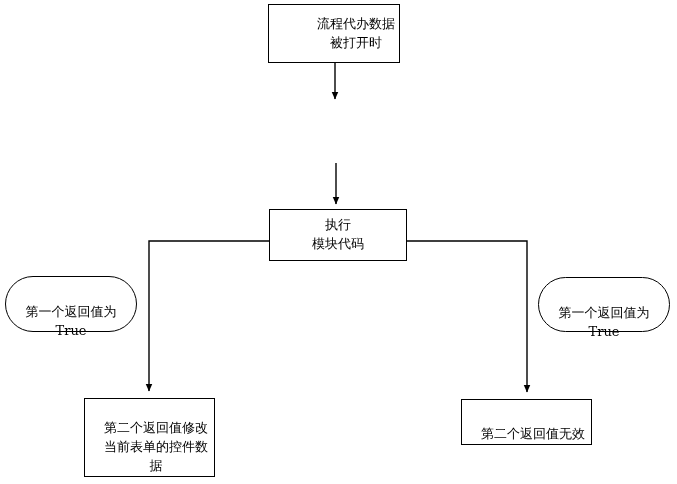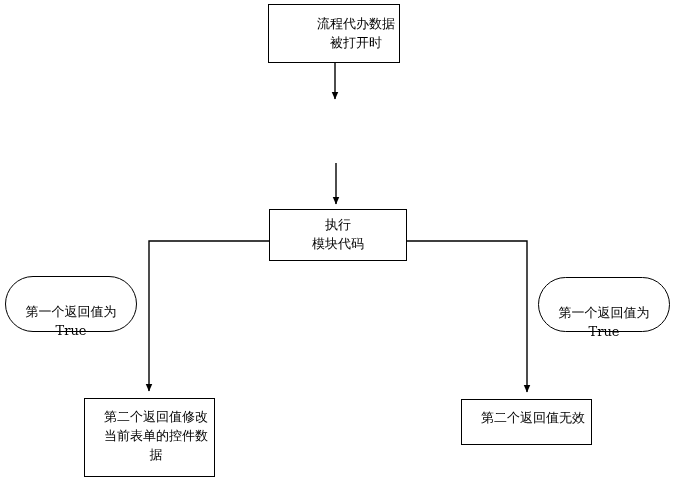--- a/index.html
+++ b/index.html
@@ -46,21 +46,21 @@
   .node.annot .txt {
     font-size: 13px;
   }
   .node.annot .mono-word {
     display: block;
     font-family: "DejaVu Serif", "Liberation Serif", serif;
     font-size: 13px;
   }
   
   .node.topalign {
-    align-items: flex-start;
+    align-items: flex-end;
     padding-top: 9px;
     padding-left: 13px;
   }
   
   #wires {
     position: absolute;
     left: 0;
     top: 0;
     width: 677px;
     height: 484px;

